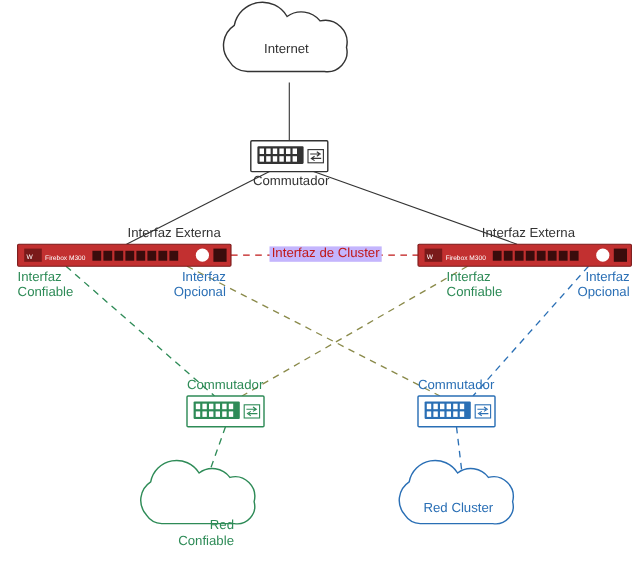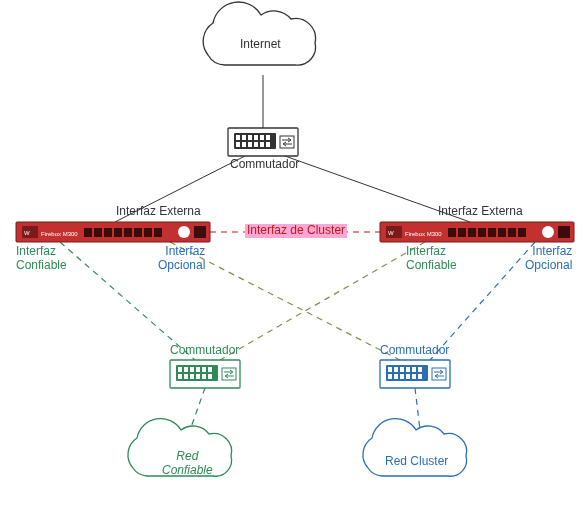--- a/index.html
+++ b/index.html
@@ -12,21 +12,21 @@
     font-size: 12px;
     color: #333333;
     position: relative;
     overflow: hidden;
   }
   svg { display: block; }
   .label {
     position: absolute;
     white-space: pre;
     line-height: 1.15;
-    text-align: center;
+    text-align: right;
   }
 </style>
 </head>
 <body>
 
 <svg width="583" height="513" viewBox="0 0 583 513">
 
   <line x1="263" y1="75" x2="263" y2="128" stroke="#333" stroke-width="1"></line>
 
   <line x1="245" y1="156" x2="115" y2="222" stroke="#333" stroke-width="1"></line>
@@ -194,34 +194,34 @@
 </svg>
 
 <div class="label" style="left:240px; top:38px; color:#333;">Internet</div>
 
 <div class="label" style="left:230px; top:158px; color:#333;">Commutador</div>
 
 <div class="label" style="left:116px; top:205px; color:#333;">Interfaz Externa</div>
 
 <div class="label" style="left:438px; top:205px; color:#333;">Interfaz Externa</div>
 
-<div class="label" style="left:245px; top:224px; color:#c01818; background:#f9a8d4; padding:0 2px;">Interfaz de Cluster</div>
+<div class="label" style="left:245px; top:224px; color:#c01818; background:#c4b5fd; padding:0 2px;">Interfaz de Cluster</div>
 
 <div class="label" style="left:16px; top:245px; color:#2e8b57; text-align:left;">Interfaz
 Confiable</div>
 
 <div class="label" style="left:158px; top:245px; color:#2a6fb5; text-align:right;">Interfaz
 Opcional</div>
 
 <div class="label" style="left:406px; top:245px; color:#2e8b57; text-align:left;">Interfaz
 Confiable</div>
 
 <div class="label" style="left:525px; top:245px; color:#2a6fb5; text-align:right;">Interfaz
 Opcional</div>
 
 <div class="label" style="left:170px; top:344px; color:#2e8b57;">Commutador</div>
 
 <div class="label" style="left:380px; top:344px; color:#2a6fb5;">Commutador</div>
 
-<div class="label" style="left:162px; top:450px; color:#2e8b57;font-style:italic;">Red
+<div class="label" style="left:162px; top:471px; color:#2e8b57;">Red
 Confiable</div>
 
 <div class="label" style="left:385px; top:455px; color:#2a6fb5;">Red Cluster</div>
 
 </body></html>

